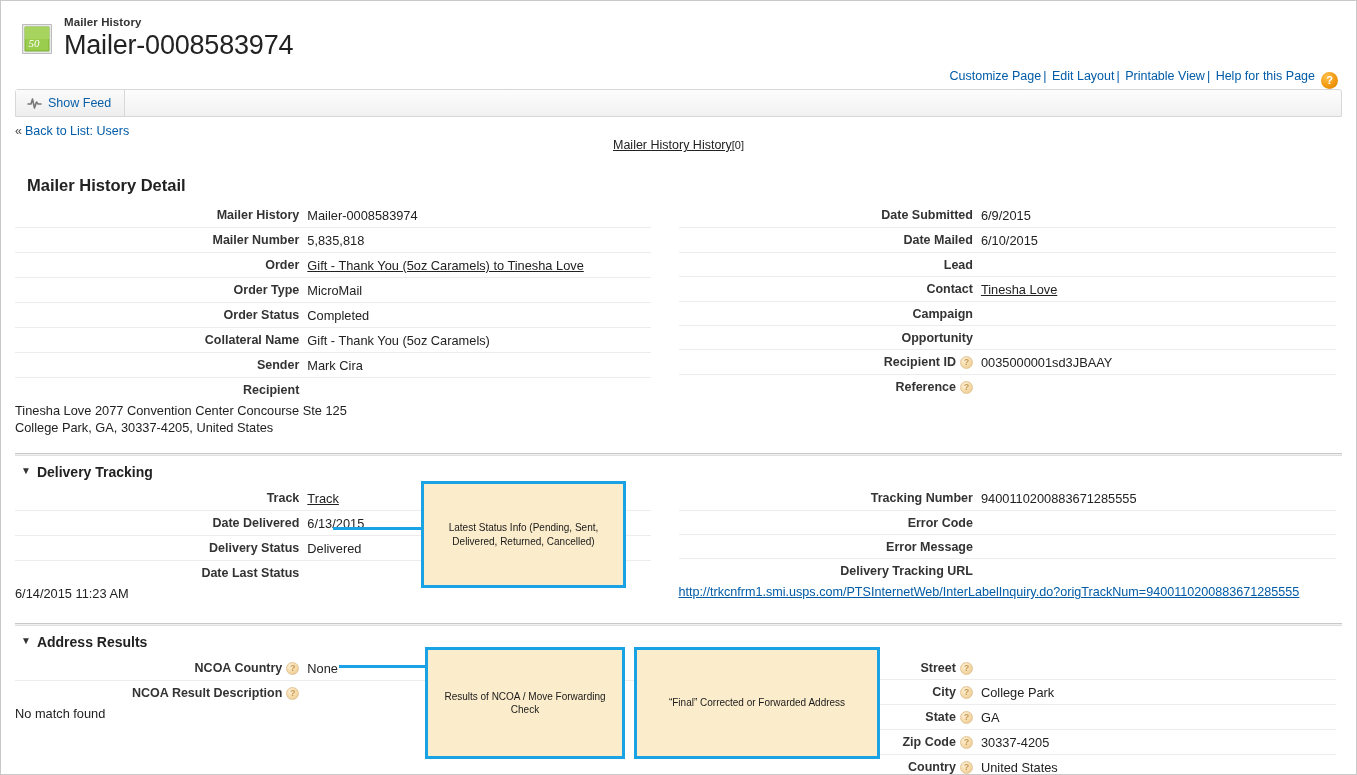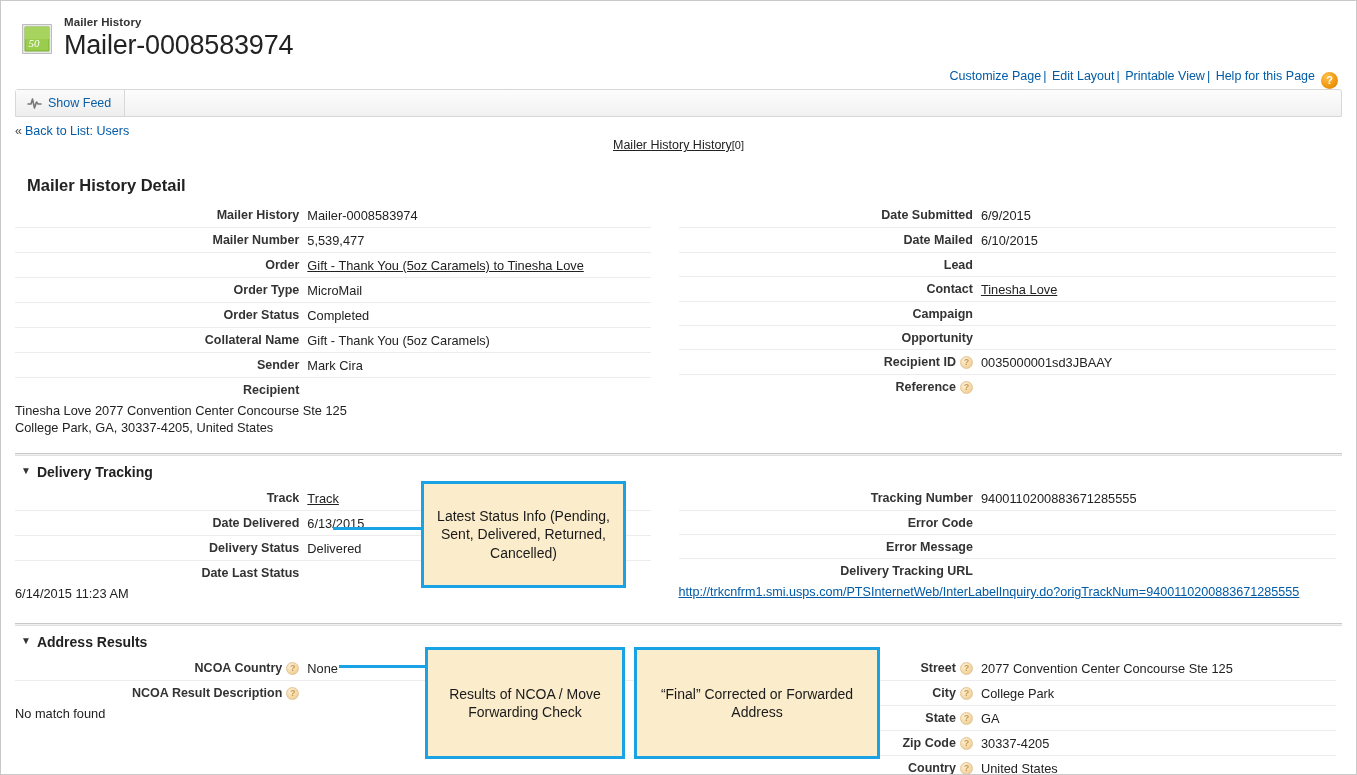--- a/index.html
+++ b/index.html
@@ -211,21 +211,21 @@
     flex: 0 0 auto;
     cursor: pointer;
   }
 
   
   .callout {
     position: absolute;
     background: #fbeccb;
     border: 3px solid #19a3e5;
     color: #1a1a1a;
-    font-size: 14px;
+    font-size: 10px;
     line-height: 1.32;
     text-align: center;
     display: flex;
     align-items: center;
     justify-content: center;
     padding: 4px 8px;
     z-index: 5;
   }
   .connector {
     position: absolute;
@@ -288,21 +288,21 @@
     <div class="cols">
       <div class="col left">
 
         <div class="frow">
           <div class="flabel">Mailer History</div>
           <div class="fvalue">Mailer-0008583974</div>
         </div>
 
         <div class="frow">
           <div class="flabel">Mailer Number</div>
-          <div class="fvalue">5,539,477</div>
+          <div class="fvalue">5,835,818</div>
         </div>
 
         <div class="frow">
           <div class="flabel">Order</div>
           <div class="fvalue"><a href="#" class="link">Gift - Thank You (5oz Caramels) to Tinesha Love</a></div>
         </div>
 
         <div class="frow">
           <div class="flabel">Order Type</div>
           <div class="fvalue">MicroMail</div>
@@ -465,21 +465,20 @@
 
       </div>
 
       <div class="col right">
 
         <div class="frow">
           <div class="flabel">
             <span>Street</span>
             <span class="info-orb">?</span>
           </div>
-          <div class="fvalue">2077 Convention Center Concourse Ste 125</div>
         </div>
 
         <div class="frow">
           <div class="flabel">
             <span>City</span>
             <span class="info-orb">?</span>
           </div>
           <div class="fvalue">College Park</div>
         </div>
 

